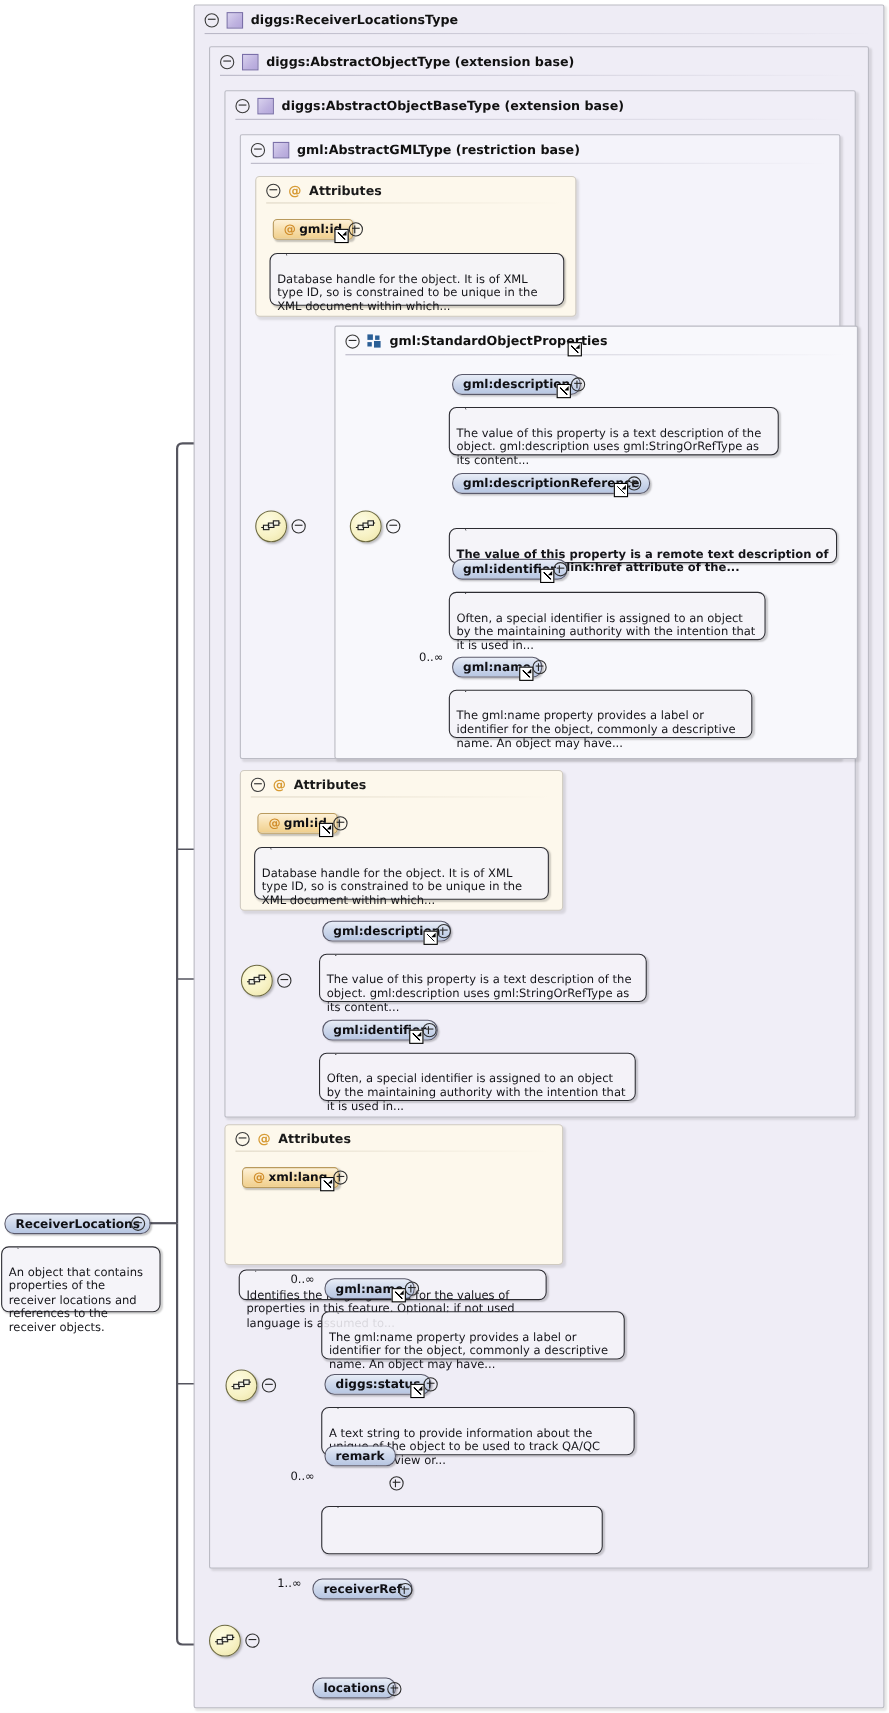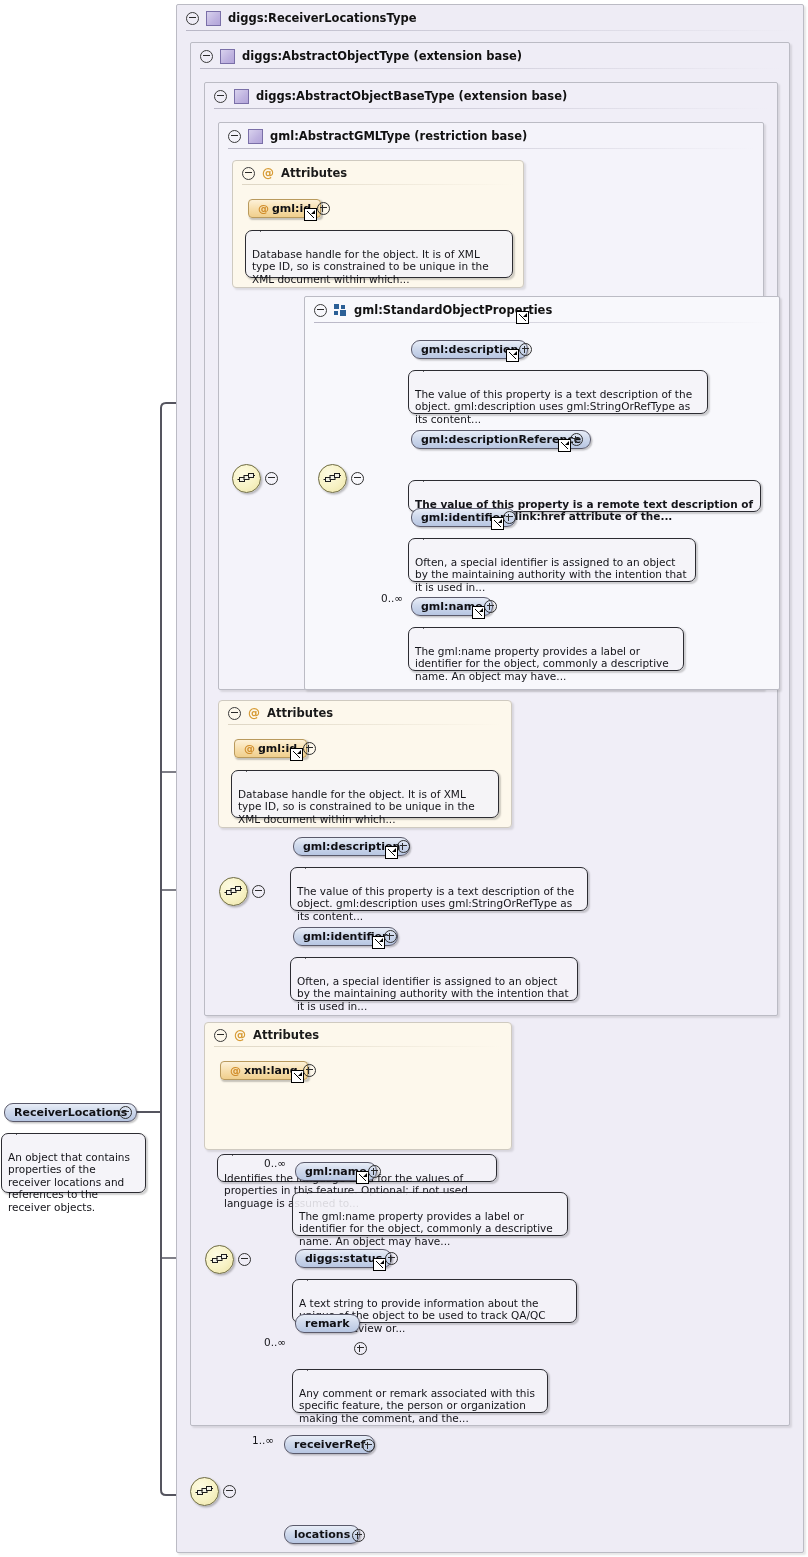--- a/index.html
+++ b/index.html
@@ -443,21 +443,21 @@
   <div class="doc" style="left:292px;top:1279px;width:285px;height:44px;">
     <div class="tip"></div><span>A text string to provide information about the unique of the object to be used to track QA/QC controls, review or...</span>
   </div>
 
   <div class="occ" style="left:264px;top:1336px;">0..∞</div>
   <div class="pill elem" style="left:295px;top:1314px;">
     <span>remark</span>
   </div>
   <div class="pcirc" style="left:354px;top:1342px;"></div>
   <div class="doc" style="left:292px;top:1369px;width:256px;height:44px;">
-    <div class="tip"></div><span>Any comment or remark associated with this specific feature, the person or organization making the comment, and the...</span>
+    <div class="tip"></div>
   </div>
 
   <div class="seq" style="left:190px;top:1477px;">
     <svg width="19" height="13" viewBox="0 0 19 13">
         <g fill="#f2f2e6" stroke="#1d1d1d" stroke-width="1">
       <rect x="2.5" y="5.5" width="5" height="4"></rect>
           <rect x="7" y="3.5" width="5" height="4"></rect>
           <rect x="11.5" y="1.5" width="5" height="4"></rect>
         </g>
       <path d="M0.5,7.5 H2.5 M7.5,5.5 H8 M16.5,3.5 H18" stroke="#1d1d1d" stroke-width="1"></path>

